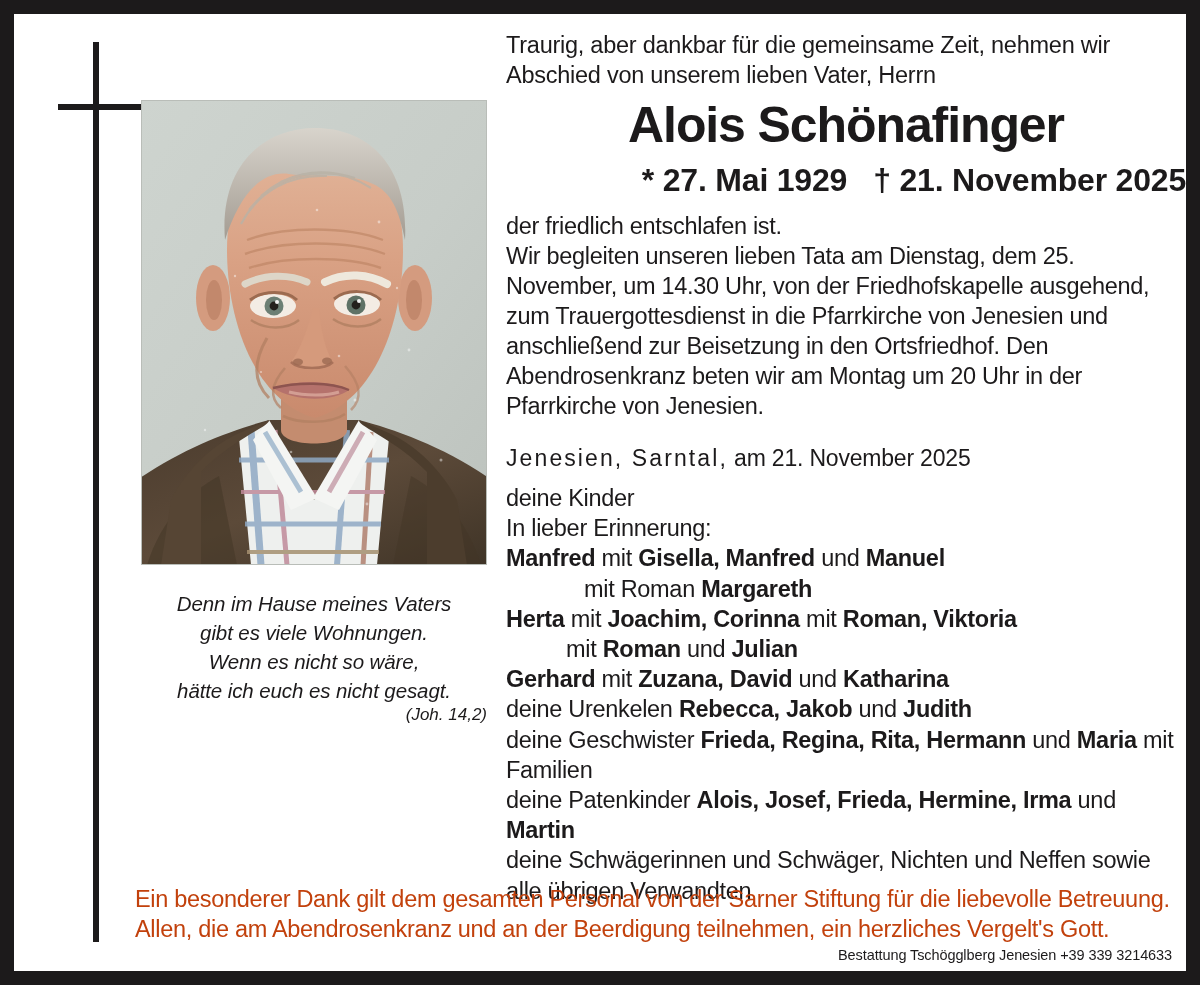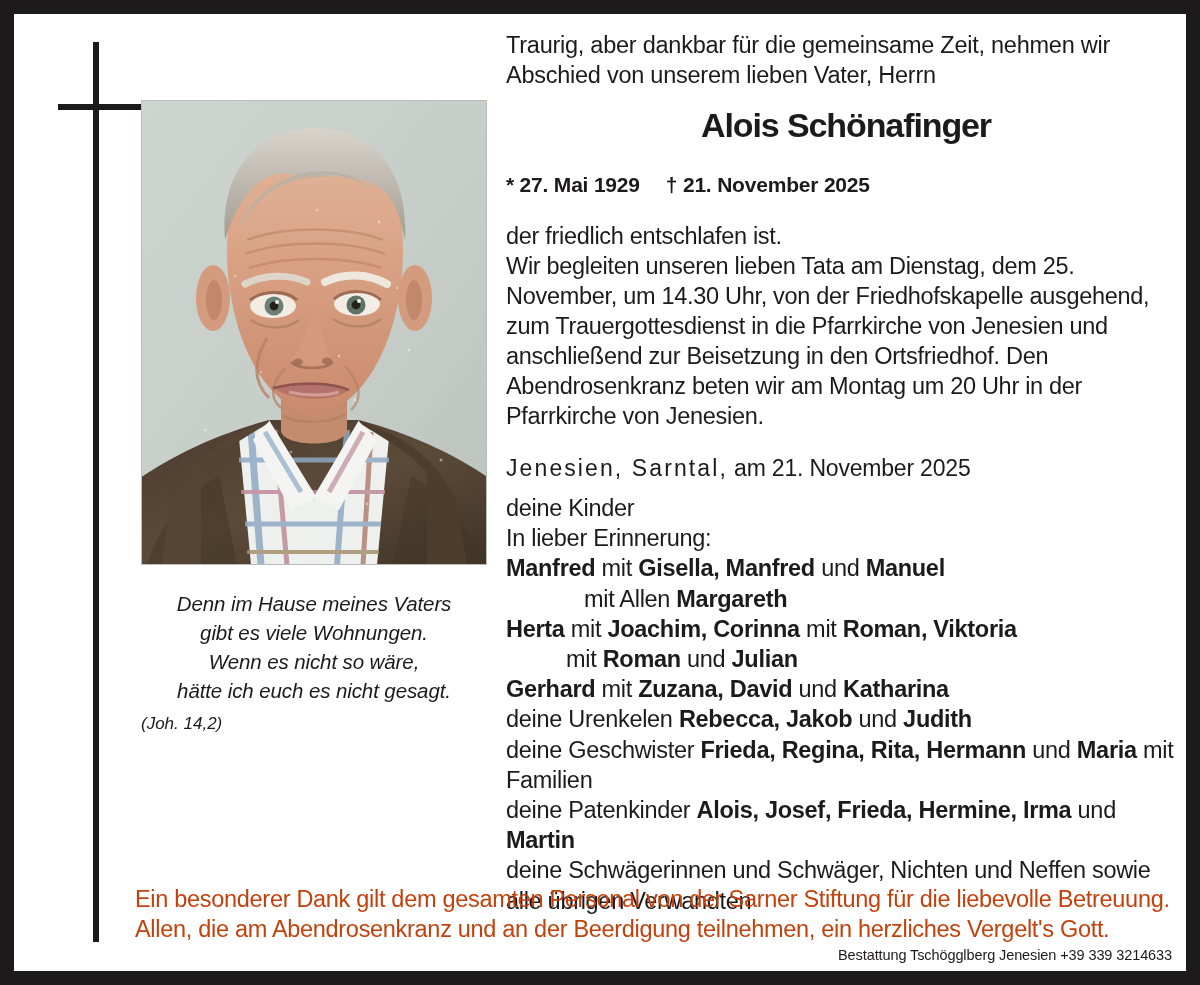--- a/index.html
+++ b/index.html
@@ -78,22 +78,21 @@
   .verse {
     margin-top: 24px;
     text-align: center;
     font-style: italic;
     font-size: 20.5px;
     line-height: 29px;
     color: #1c1a1b;
     letter-spacing: -0.1px;
   }
   .verse-ref {
-    margin-top: 9px;
-    text-align: left;
+    text-align: right;
     font-style: italic;
     font-size: 17px;
     color: #1c1a1b;
   }
 
   
   .right-col {
     position: absolute;
     left: 492px;
     top: 16px;
@@ -103,38 +102,38 @@
 
   .intro {
     font-size: 23.5px;
     line-height: 30px;
     letter-spacing: -0.25px;
   }
 
   .name {
     margin-top: 7px;
     text-align: center;
-    font-size: 34px;
+    font-size: 50px;
     font-weight: bold;
     line-height: 57px;
     letter-spacing: -1.1px;
     white-space: nowrap;
   }
 
   .dates {
-    margin-top: 19px;
-    text-align: left;
-    font-size: 21px;
+    margin-top: 8px;
+    text-align: right;
+    font-size: 32px;
     font-weight: bold;
     letter-spacing: -0.2px;
   }
   .dates .gap { display: inline-block; width: 26px; }
 
   .body-text {
-    margin-top: 24px;
+    margin-top: 12px;
     font-size: 23.5px;
     line-height: 30px;
     letter-spacing: -0.3px;
   }
 
   .place-line {
     margin-top: 24px;
     font-size: 23px;
     letter-spacing: -0.2px;
   }
@@ -329,21 +328,21 @@
       </div>
       <div class="body-text">der friedlich entschlafen ist.<br>Wir begleiten unseren lieben Tata am Dienstag, dem 25. November, um 14.30 Uhr, von der Friedhofskapelle ausgehend, zum Trauergottesdienst in die Pfarrkirche von Jenesien und anschließend zur Beisetzung in den Ortsfriedhof. Den Abendrosenkranz beten wir am Montag um 20 Uhr in der Pfarrkirche von Jenesien.</div>
       <div class="place-line">
         <span class="spaced">Jenesien, Sarntal,</span><span> am 21. November 2025</span>
       </div>
       <div class="memory">
         <div>deine Kinder</div>
         <div>In lieber Erinnerung:</div>
         <div id="memory-lines">
             <div><b>Manfred</b><span> mit </span><b>Gisella, Manfred</b><span> und </span><b>Manuel</b></div>
-            <div class="indent"><span>mit Allen </span><b>Margareth</b></div>
+            <div class="indent"><span>mit Roman </span><b>Margareth</b></div>
             <div><b>Herta</b><span> mit </span><b>Joachim, Corinna</b><span> mit </span><b>Roman, Viktoria</b></div>
             <div class="indent2"><span>mit </span><b>Roman</b><span> und </span><b>Julian</b></div>
             <div><b>Gerhard</b><span> mit </span><b>Zuzana, David</b><span> und </span><b>Katharina</b></div>
             <div><span>deine Urenkelen </span><b>Rebecca, Jakob</b><span> und </span><b>Judith</b></div>
             <div><span>deine Geschwister </span><b>Frieda, Regina, Rita, Hermann</b><span> und </span><b>Maria</b><span> mit Familien</span></div>
             <div><span>deine Patenkinder </span><b>Alois, Josef, Frieda, Hermine, Irma</b><span> und </span><b>Martin</b></div>
             <div><span>deine Schwägerinnen und Schwäger, Nichten und Neffen sowie alle übrigen Verwandten</span></div>
           </div>
       </div>
     </div>

